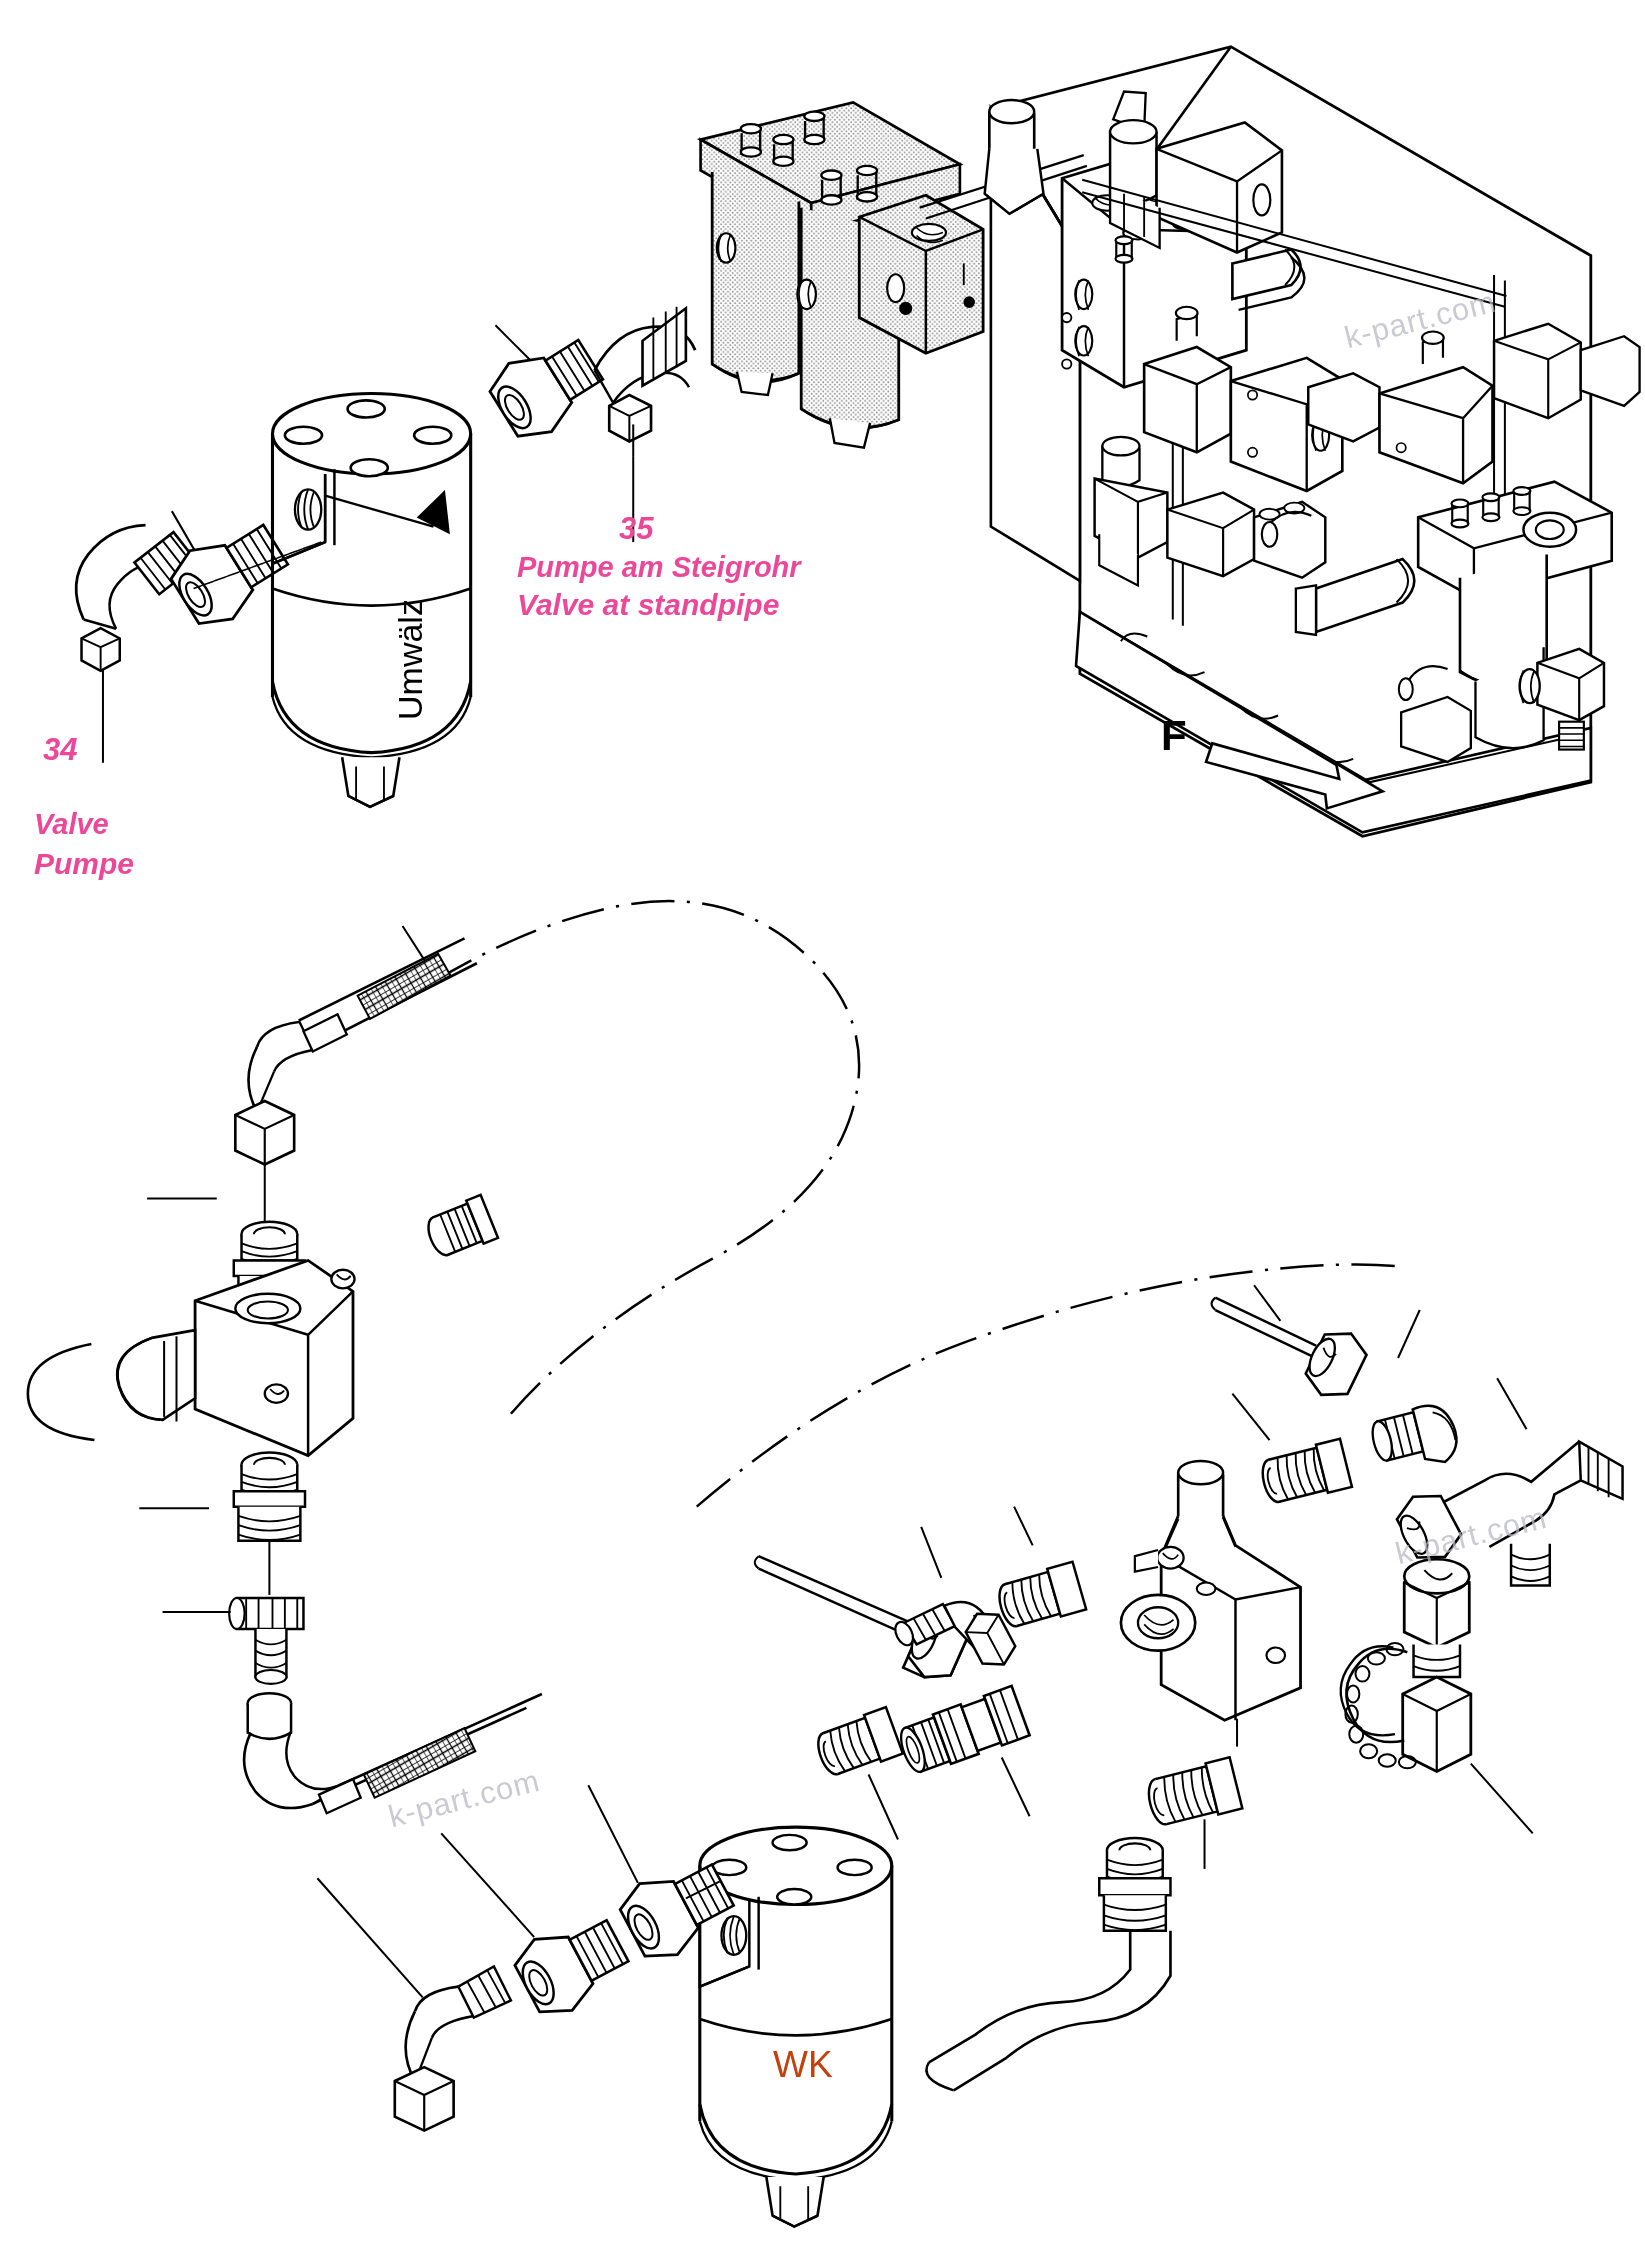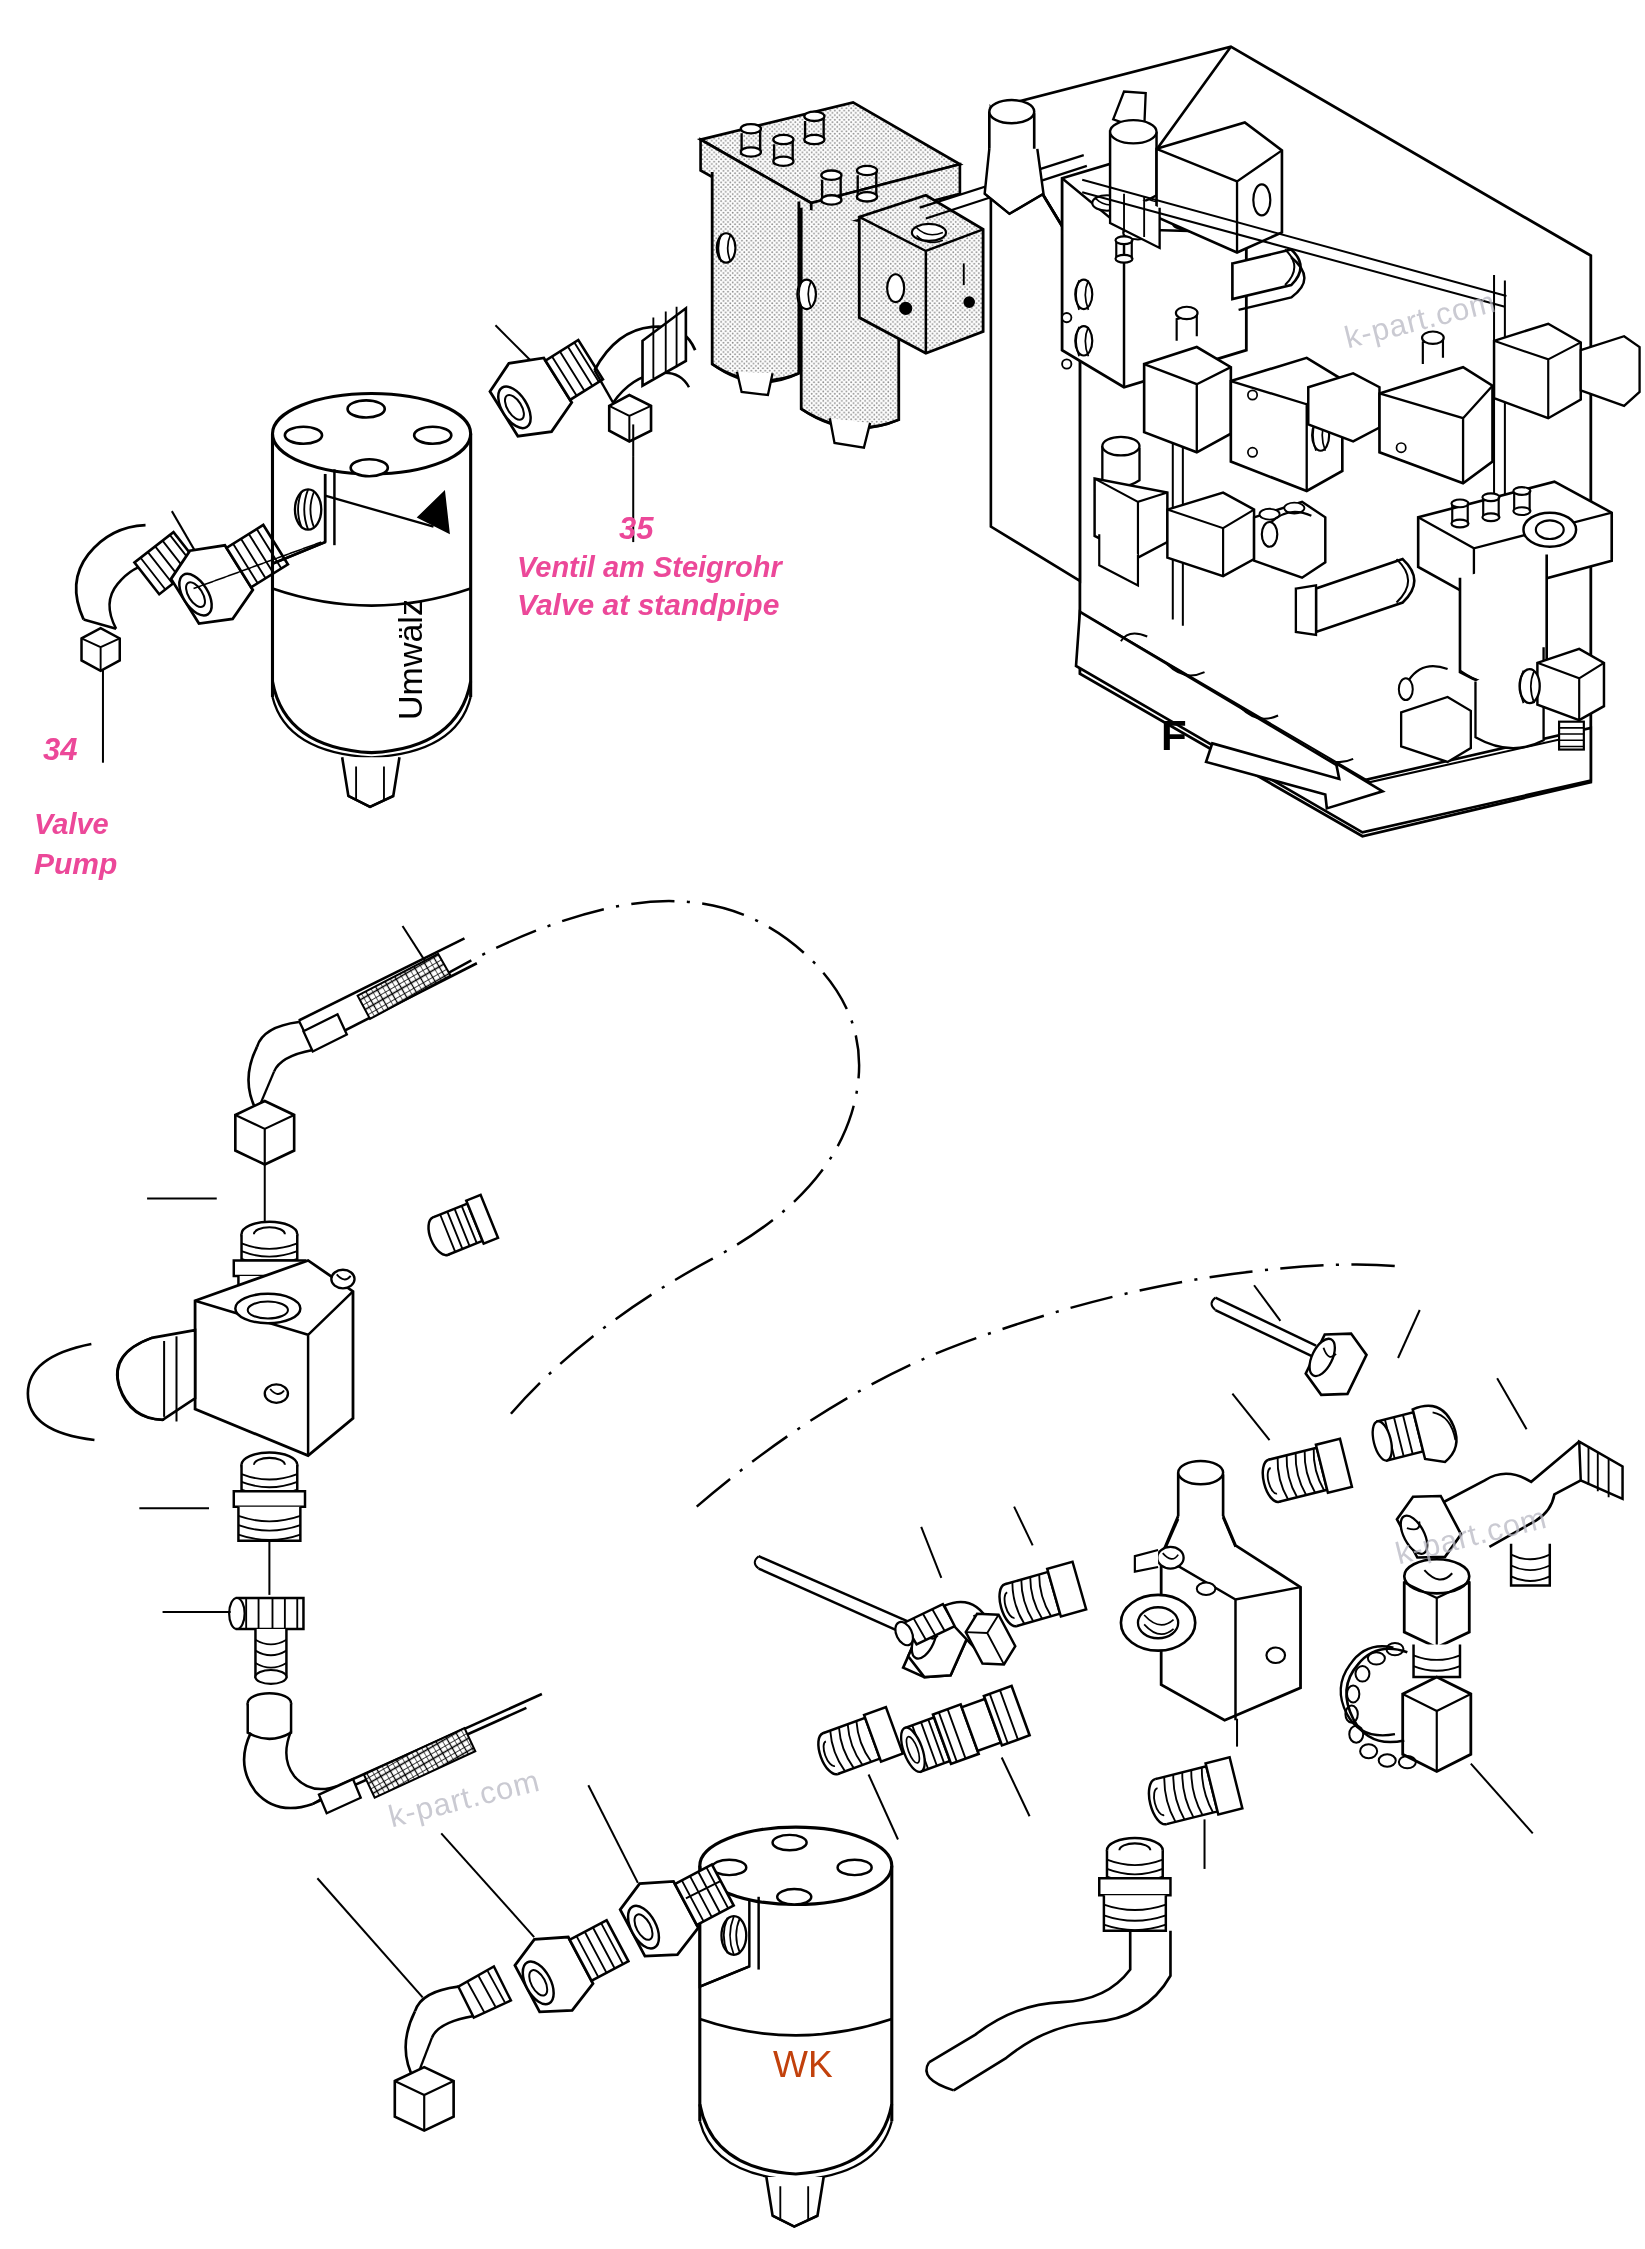--- a/index.html
+++ b/index.html
@@ -716,24 +716,24 @@
       </g>
       <path d="M824 2432 L760 2306" stroke-width="2.6"></path>
 
       <path d="M930 2430 L886 2452" stroke-width="2.6"></path>
 
     </g>
   </svg>
 
   <div class="lbl lbl-num" style="left:43px;  top:732px;">34</div>
   <div class="lbl lbl-de" style="left:34px;  top:808px;">Valve</div>
-  <div class="lbl lbl-en" style="left:34px;  top:847px;">Pump</div>
+  <div class="lbl lbl-en" style="left:34px;  top:847px;">Pumpe</div>
 
   <div class="lbl lbl-num" style="left:619px; top:511px;">35</div>
-  <div class="lbl lbl-de" style="left:517px; top:551px;">Ventil am Steigrohr</div>
+  <div class="lbl lbl-de" style="left:517px; top:551px;">Pumpe am Steigrohr</div>
   <div class="lbl lbl-en" style="left:517px; top:588px;">Valve at standpipe</div>
 
   <div class="flowmark" style="left:1161px; top:712px;">F</div>
 
   <div class="vtext" style="left:391px; top:720px; transform:rotate(-90deg);">Umwälz</div>
 
   <div class="htext" style="left:773px; top:2044px; font-size:37px;">WK</div>
 
   <div class="wm" id="wm0" style="left: 1343px; top: 302px; transform: rotate(-14deg);">k-part.com</div>
   <div class="wm" id="wm1" style="left: 387px; top: 1781px; transform: rotate(-14deg);">k-part.com</div>

